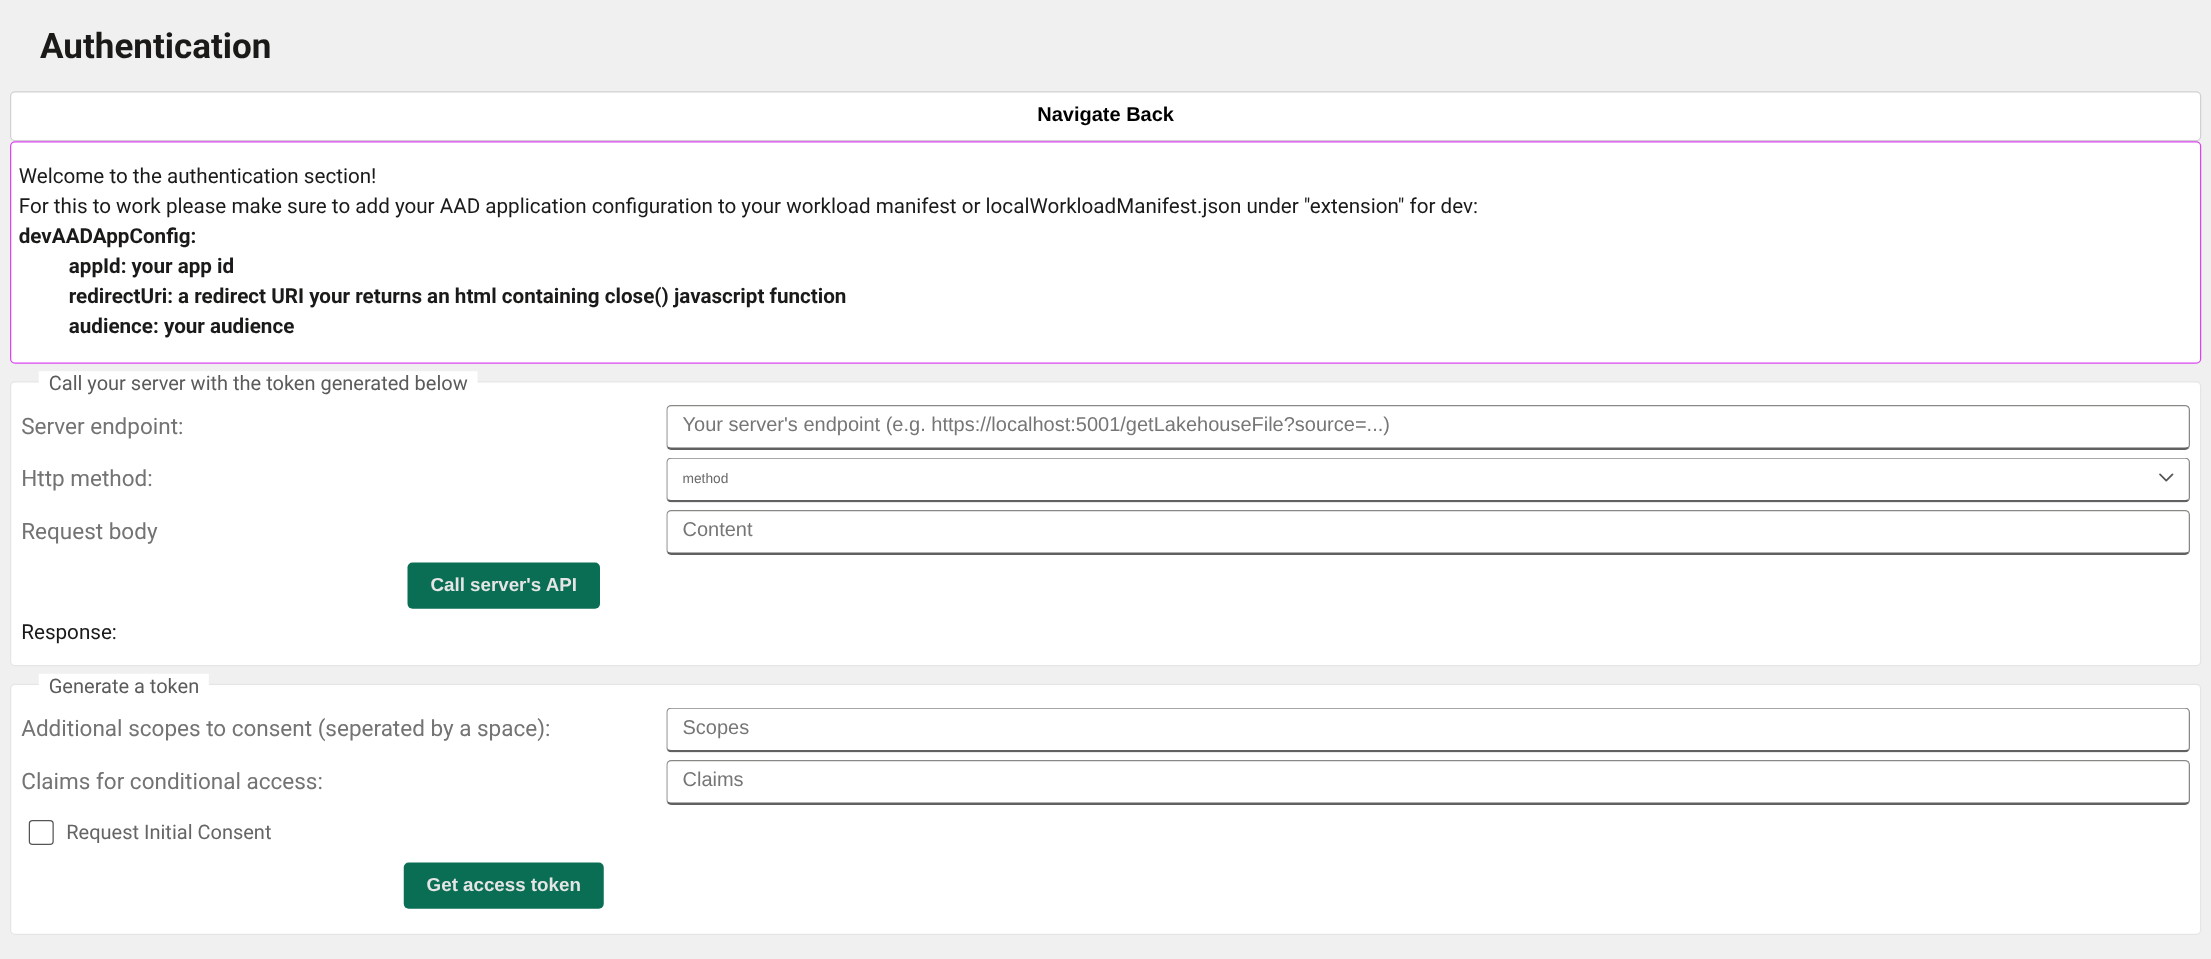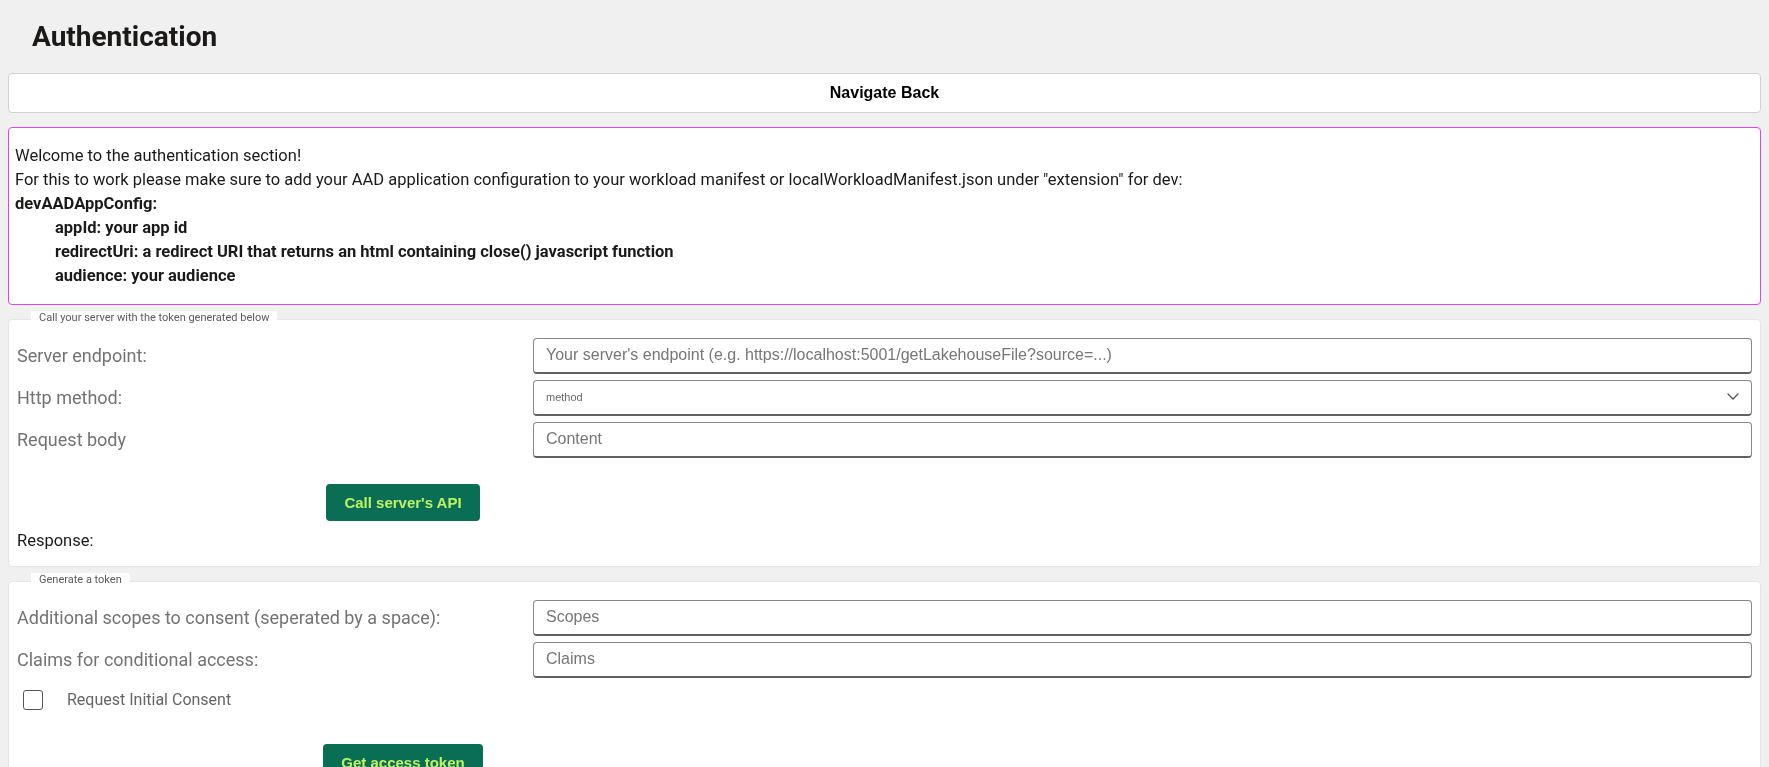--- a/index.html
+++ b/index.html
@@ -23,21 +23,20 @@
     display: block;
     width: calc(100% - 0px);
     background: #ffffff;
     border: 1px solid #d1d1d1;
     border-radius: 4px;
     padding: 10px 0;
     font-size: 16px;
     font-weight: 600;
     text-align: center;
     cursor: pointer;
-    margin-bottom: 14px;
   }
   .panel {
     background: #ffffff;
     border: 1px solid #d946ef;
     border-radius: 4px;
     padding: 10px 8px 10px 2px;
     margin-bottom: 14px;
   }
   .intro-text {
     padding: 6px 4px;
@@ -54,21 +53,21 @@
     border-radius: 4px;
     padding: 18px 8px 14px 4px;
     margin-bottom: 14px;
   }
   .fieldset .legend {
     position: absolute;
     top: -9px;
     left: 22px;
     background: #ffffff;
     padding: 0 8px;
-    font-size: 11px;
+    font-size: 16px;
     color: #5b5b5b;
   }
   .form-row {
     display: flex;
     align-items: center;
     margin-bottom: 6px;
   }
   .form-label {
     flex: 0 0 520px;
     padding-left: 4px;
@@ -110,40 +109,40 @@
   .chevron {
     position: absolute;
     right: 12px;
     top: 50%;
     transform: translateY(-50%);
     pointer-events: none;
     color: #555;
   }
   .primary-btn {
     display: block;
-    margin: 26px auto 6px auto;
+    margin: 6px auto 6px auto;
     background: #0a6e55;
-    color: #bef264;
+    color: #e5e5e5;
     border: none;
     border-radius: 4px;
     padding: 10px 18px;
     font-size: 15px;
     font-weight: 600;
     cursor: pointer;
     text-align: center;
   }
   .response-line {
     padding: 4px 4px 2px 4px;
     font-size: 16.5px;
   }
 
   .checkbox-row {
     display: flex;
     align-items: center;
-    gap: 24px;
+    gap: 10px;
     padding: 6px 0 8px 10px;
   }
   .checkbox-box {
     width: 20px;
     height: 20px;
     border: 1px solid #555;
     border-radius: 3px;
     background: #fff;
     cursor: pointer;
     flex-shrink: 0;
@@ -162,21 +161,21 @@
   <h1 class="page-title">Authentication</h1>
 
   <button class="nav-back-btn">Navigate Back</button>
 
   <div class="panel">
     <div class="intro-text">
       <div>Welcome to the authentication section!</div>
       <div>For this to work please make sure to add your AAD application configuration to your workload manifest or localWorkloadManifest.json under "extension" for dev:</div>
       <div class="bold">devAADAppConfig:</div>
       <div class="bold indent1">appId: your app id</div>
-      <div class="bold indent1">redirectUri: a redirect URI that returns an html containing close() javascript function</div>
+      <div class="bold indent1">redirectUri: a redirect URI your returns an html containing close() javascript function</div>
       <div class="bold indent1">audience: your audience</div>
     </div>
   </div>
 
   <div class="fieldset">
     <div class="legend">Call your server with the token generated below</div>
 
     <div class="form-row">
       <div class="form-label">Server endpoint:</div>
       <div class="form-control">

